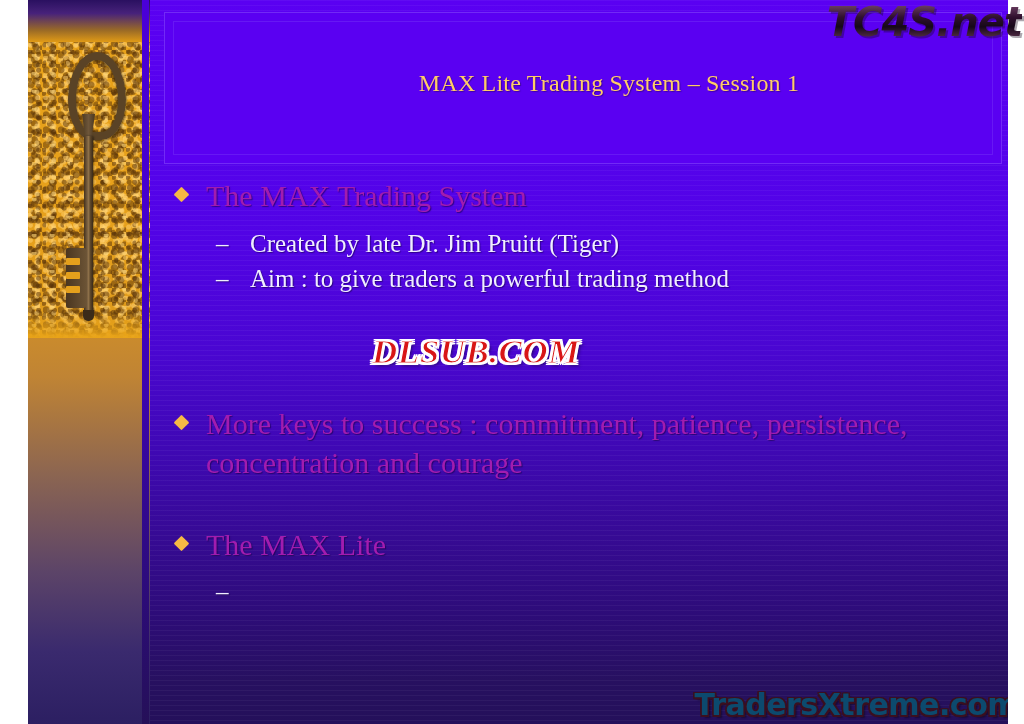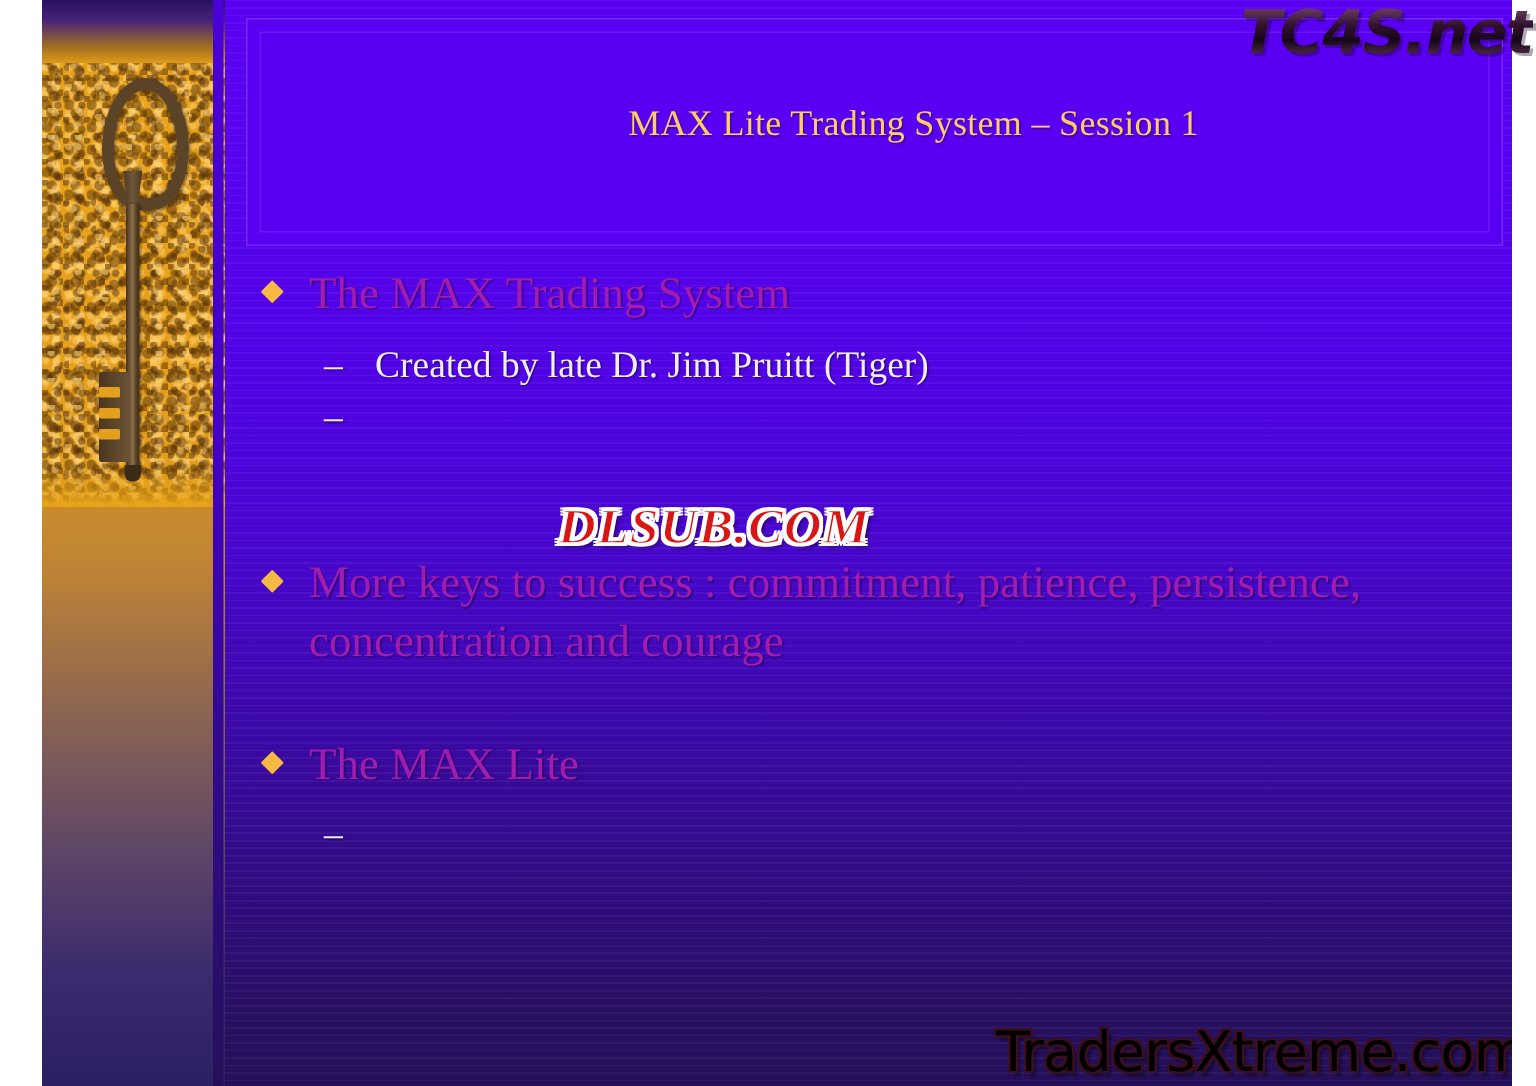--- a/index.html
+++ b/index.html
@@ -329,25 +329,25 @@
     color: rgba(20,5,25,0.35);
     white-space: nowrap;
   }
 
   
   .logo-tx {
     position: absolute;
     right: 6px;
     bottom: 4px;
     font-family: "DejaVu Sans", "Liberation Sans", sans-serif;
-    font-size: 37px;
-    font-weight: normal;
+    font-size: 30px;
+    font-weight: bold;
     letter-spacing: -0.5px;
     line-height: 1;
-    color: #000000;
+    color: #0c4a6e;
     text-shadow:
        1.5px 0 0 #3a1020, -1.5px 0 0 #3a1020,
        0 1.5px 0 #3a1020, 0 -1.5px 0 #3a1020,
        1.5px 1.5px 0 #3a1020, -1.5px -1.5px 0 #3a1020,
        1.5px -1.5px 0 #3a1020, -1.5px 1.5px 0 #3a1020,
        3px 3px 2px rgba(0,0,0,0.4);
     white-space: nowrap;
   }
 
   
@@ -403,20 +403,21 @@
 
     <div class="gap-sm"></div>
 
     <div class="bullet-l2">
       <span class="dash">–</span>
       <span>Created by late Dr. Jim Pruitt (Tiger)</span>
     </div>
 
     <div class="bullet-l2">
       <span class="dash">–</span>
+      <span>Aim : to give traders a powerful trading method</span>
     </div>
 
     <div class="gap-lg"></div>
 
 
     <div class="gap-lg"></div>
 
     <div class="bullet-l1">
       <span class="dia"></span>
       <span>More keys to success : commitment, patience, persistence, concentration and courage</span>

